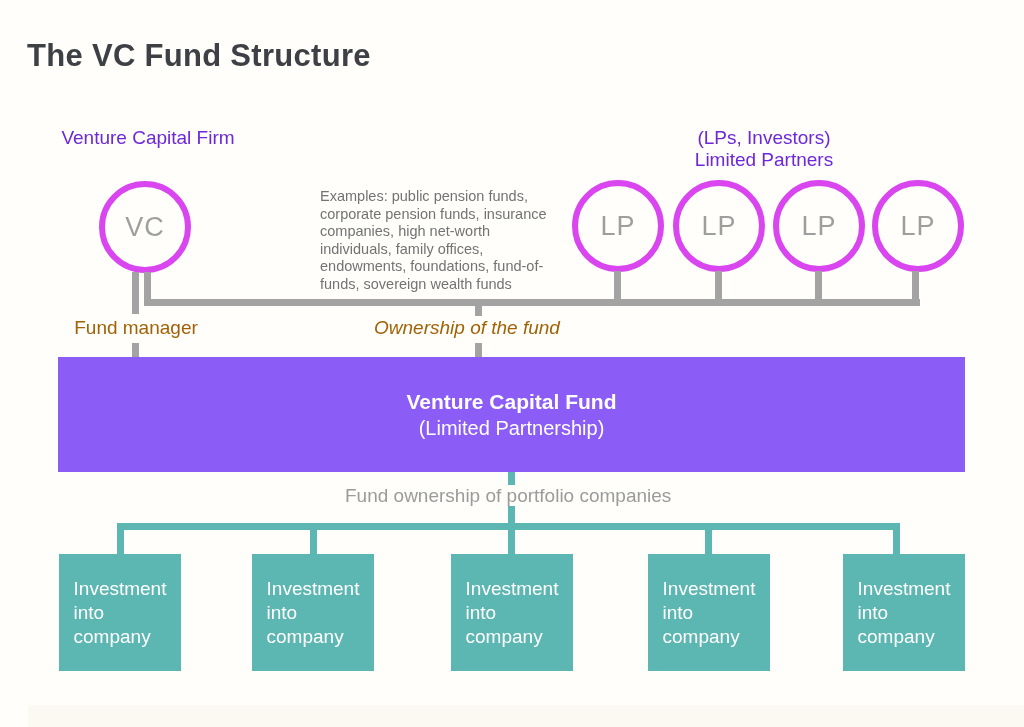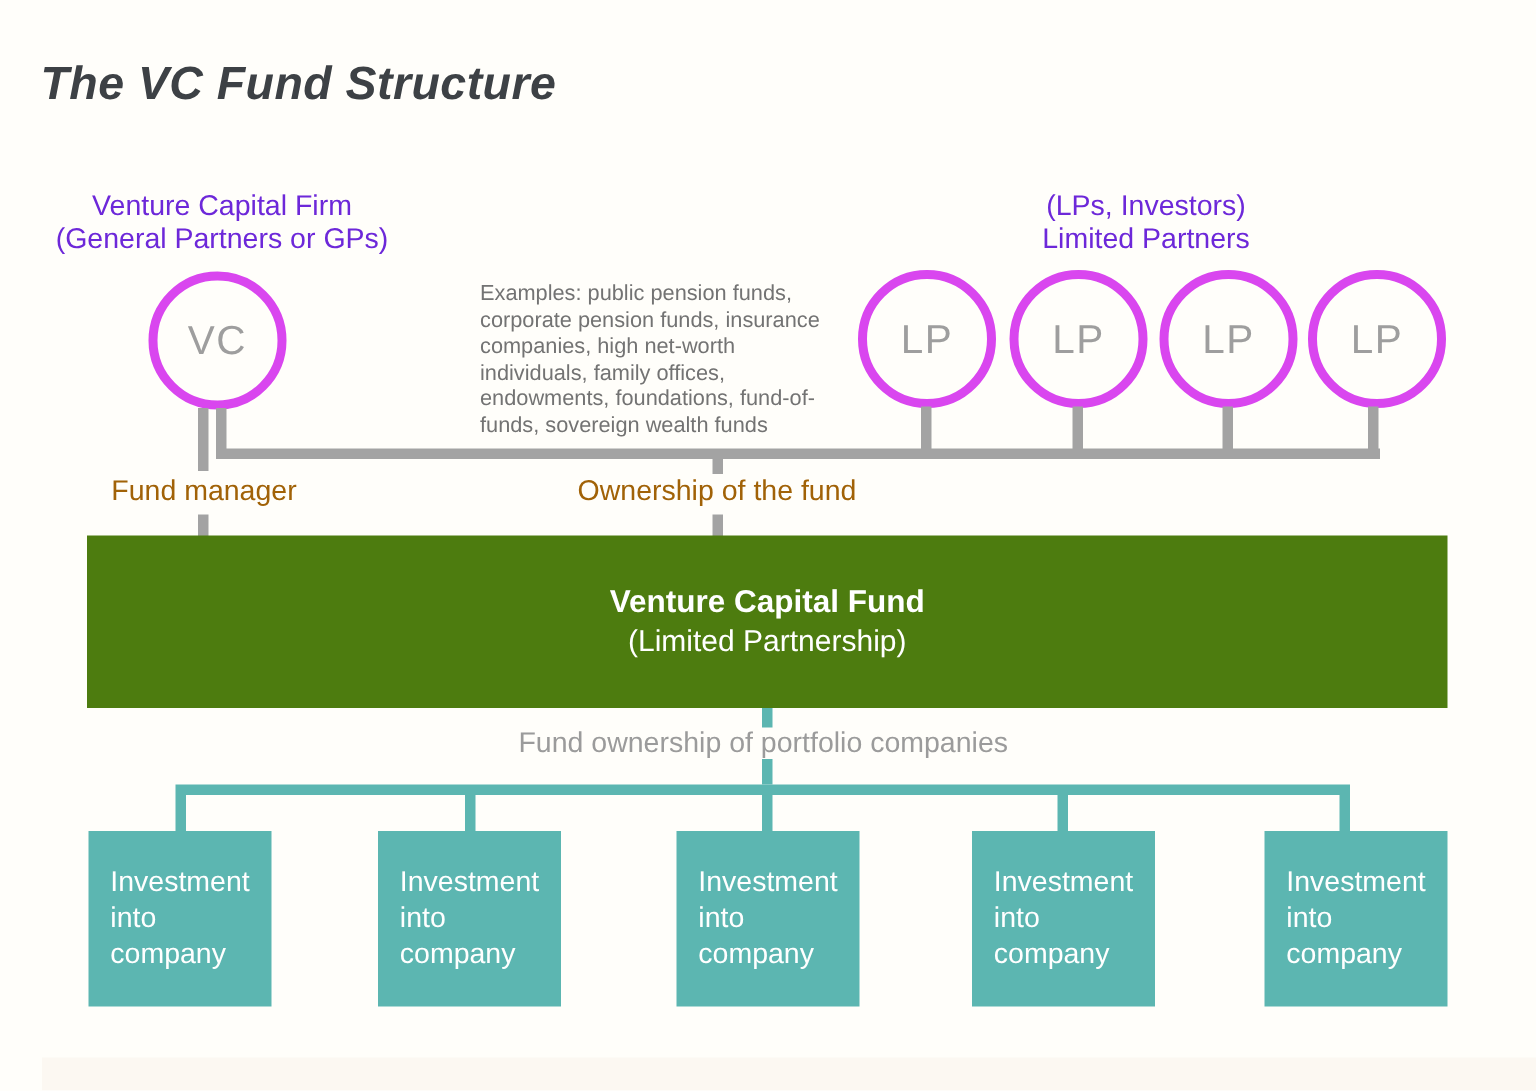--- a/index.html
+++ b/index.html
@@ -9,57 +9,57 @@
   }
   .canvas{
     position:relative;
     width:1024px;height:727px;
     background:#FFFEFA;
     overflow:hidden;
   }
   
   .title{
     position:absolute;left:27px;top:38px;
-    font-size:31px;font-style:italic;font-weight:600;
+    font-size:31px;font-weight:600;
     color:#3D4145;letter-spacing:.3px;
   }
   .group-label{
     position:absolute;top:127px;width:240px;
     text-align:center;font-size:19px;line-height:22px;
     color:#6d28d9;
   }
   .gp-label{left:28px;}
   .lp-label{left:644px;}
   .note{
     position:absolute;left:320px;top:188px;width:240px;
     font-size:14.5px;line-height:17.5px;color:#737373;
   }
   .edge-label{
     position:absolute;top:317px;font-size:19px;line-height:22px;
     color:#a16207;text-align:center;
   }
   .fund-manager-label{left:56px;width:160px;}
-  .ownership-label{left:358px;width:240px;}
+  .ownership-label{left:347px;width:240px;font-style:italic;}
   .portfolio-label{
-    position:absolute;left:312px;top:485px;width:360px;
-    text-align:right;font-size:19px;color:#9B9B9B;
+    position:absolute;left:345px;top:485px;width:360px;
+    text-align:left;font-size:19px;color:#9B9B9B;
   }
   
   .circle{
     position:absolute;width:80px;height:80px;border-radius:50%;
     border:6px solid #d946ef;background:transparent;
     display:flex;align-items:center;justify-content:center;
     font-size:27px;color:#9E9E9E;letter-spacing:1px;font-weight:500;
   }
   .vc-circle{left:99px;top:181px;}
   .lp-circle{top:180px;}
   .lp-1{left:572px;} .lp-2{left:673px;} .lp-3{left:773px;} .lp-4{left:872px;}
   .fund-box{
     position:absolute;left:58px;top:357px;width:907px;height:115px;
-    background:#4d7c0f;color:#ffffff;
+    background:#8b5cf6;color:#ffffff;
     display:flex;flex-direction:column;align-items:center;justify-content:center;
     text-align:center;line-height:26px;
   }
   .fund-box .l1{font-size:21px;font-weight:700;}
   .fund-box .l2{font-size:20px;}
   .invest-box{
     position:absolute;top:554px;width:122px;height:117px;
     background:#5CB6B1;color:#ffffff;
     display:flex;align-items:center;justify-content:center;
     font-size:19px;line-height:24px;
@@ -94,21 +94,20 @@
 </style>
 </head>
 <body>
 
 <div class="canvas">
 
   <div class="title">The VC Fund Structure</div>
 
   <div class="group-label gp-label">
     <div>Venture Capital Firm</div>
-    <div>(General Partners or GPs)</div>
   </div>
   <div class="group-label lp-label">
     <div>(LPs, Investors)</div>
     <div>Limited Partners</div>
   </div>
 
   <div class="circle vc-circle">VC</div>
   <div class="circle lp-circle lp-1">LP</div>
   <div class="circle lp-circle lp-2">LP</div>
   <div class="circle lp-circle lp-3">LP</div>

